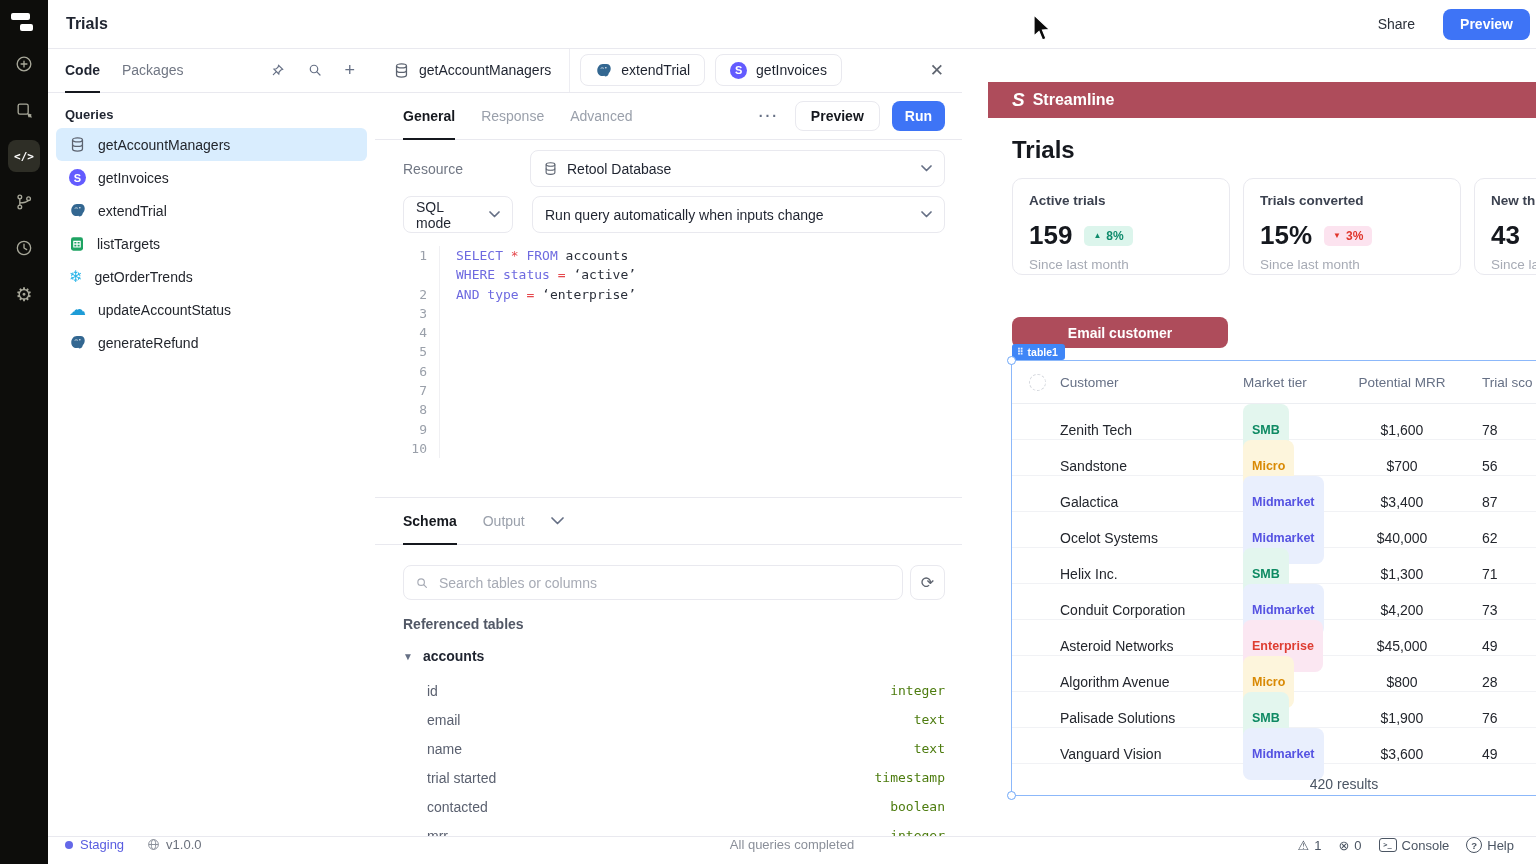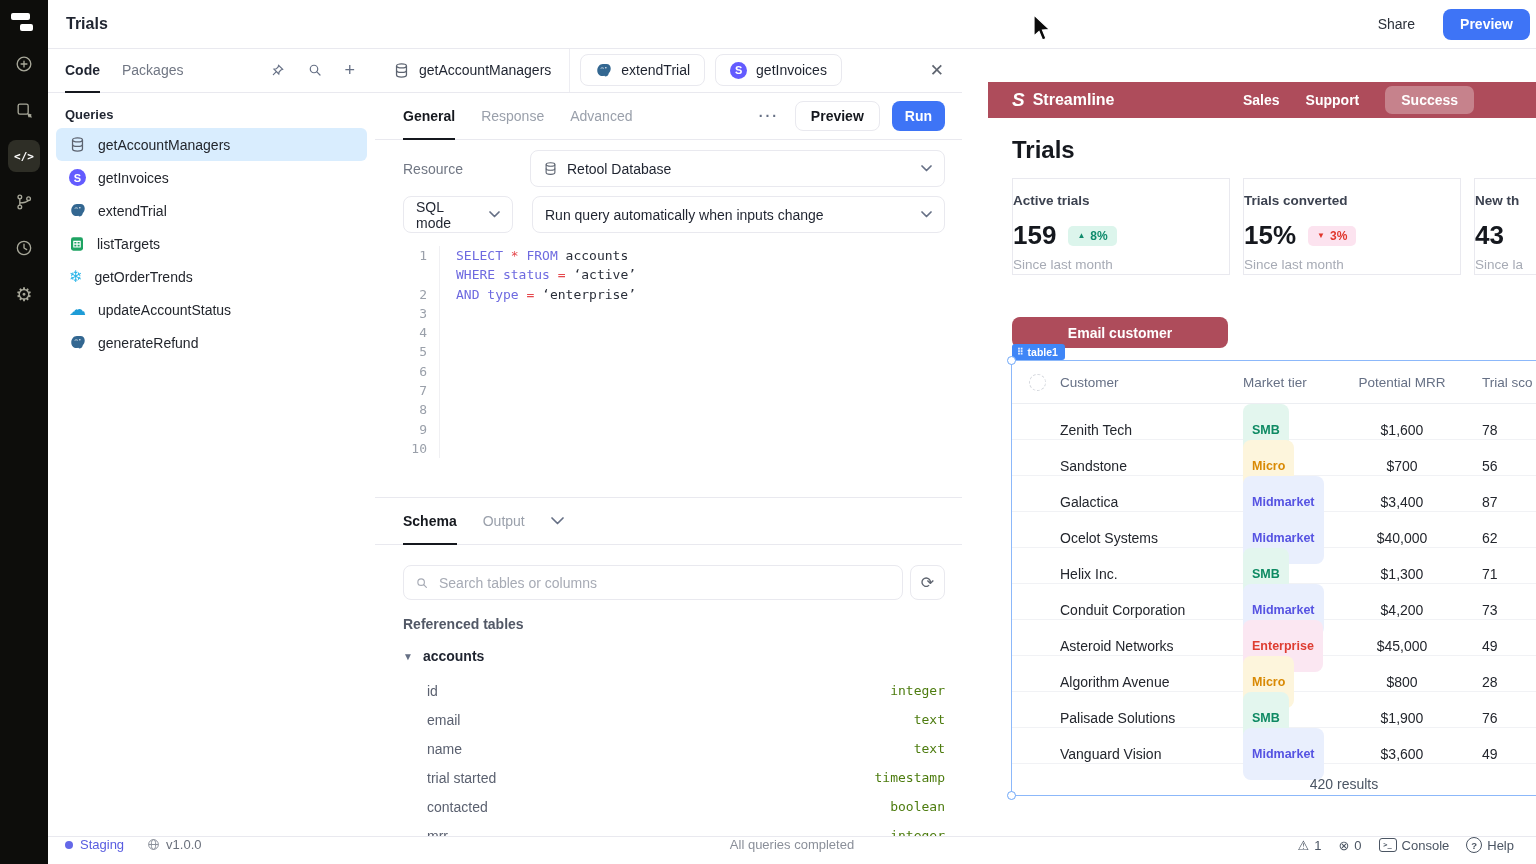--- a/index.html
+++ b/index.html
@@ -114,21 +114,21 @@
   .app{position:absolute;left:26px;top:34px;width:700px;height:754px;background:#fff}
   .appbar{position:absolute;left:0;top:0;right:0;height:36px;display:flex;align-items:center;padding-left:24px}
   .brand{display:flex;align-items:center;gap:8px;color:#fff}
   .brand .s{font-size:19px;font-weight:800;font-style:italic}
   .brand .nm{font-size:16px;font-weight:700}
   .appnav{position:absolute;left:255px;top:0;height:36px;display:flex;align-items:center;gap:26px}
   .navlink{color:#fff;font-weight:600;cursor:pointer}
   .navlink.pill{background:rgba(255,255,255,.30);border-radius:7px;padding:6px 16px}
   .app-title{position:absolute;left:24px;top:54px;font-size:24px;font-weight:700;color:#15181e}
   .stats{position:absolute;left:24px;top:96px;display:flex;gap:13px}
-  .card{border:1px solid #e9e9ef;border-radius:0;width:218px;height:97px;padding:14px 0;box-sizing:border-box;flex:none}
+  .card{border:1px solid #e9e9ef;border-radius:10px;width:218px;height:97px;padding:14px 16px;box-sizing:border-box;flex:none}
   .card .cl{font-size:13.5px;font-weight:600;color:#3c4250}
   .card .val-row{display:flex;align-items:center;gap:12px;margin-top:12px}
   .card .cv{font-size:26px;font-weight:700;color:#15181e}
   .badge{font-size:12px;font-weight:700;border-radius:5px;padding:3px 9px;display:inline-flex;align-items:center;gap:5px}
   .badge.up{color:#0f8b6c;background:#dcf5ec}
   .badge.down{color:#e0362c;background:#fce3ef}
   .badge .tri{font-size:8px}
   .card .cs{font-size:13.5px;color:#a7abb5;margin-top:6px}
   .btn-email{position:absolute;left:24px;top:235px;width:216px;height:31px;border:none;border-radius:8px;
              color:#fff;font:inherit;font-weight:700;cursor:pointer}
@@ -502,25 +502,20 @@
     </div>
 </div>
 
 <div class="canvas">
   <div class="app">
     <div class="appbar" id="appbar" style="background: rgb(174, 76, 91);">
       <div class="brand">
         <span class="s">S</span>
         <span class="nm">Streamline</span>
       </div>
-      <div class="appnav" id="appnav">
-          <span class="navlink">Sales</span>
-          <span class="navlink">Support</span>
-          <span class="navlink pill">Success</span>
-        </div>
     </div>
     <div class="app-title">Trials</div>
     <div class="stats" id="stats">
         <div class="card">
           <div class="cl">Active trials</div>
           <div class="val-row">
             <span class="cv">159</span>
             <span class="badge up"><span class="tri">▲</span>8%</span>
           </div>
           <div class="cs">Since last month</div>

